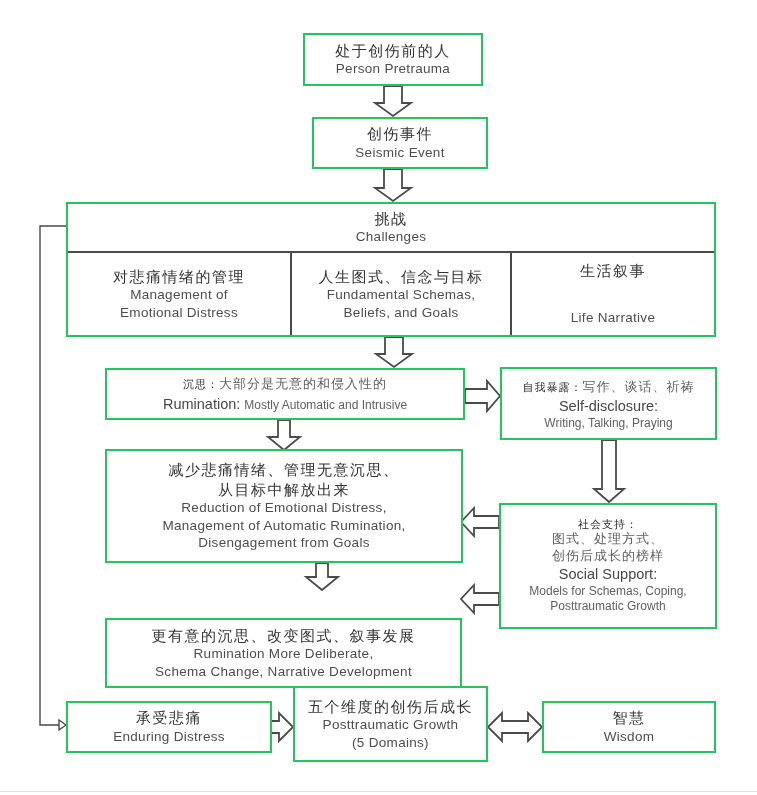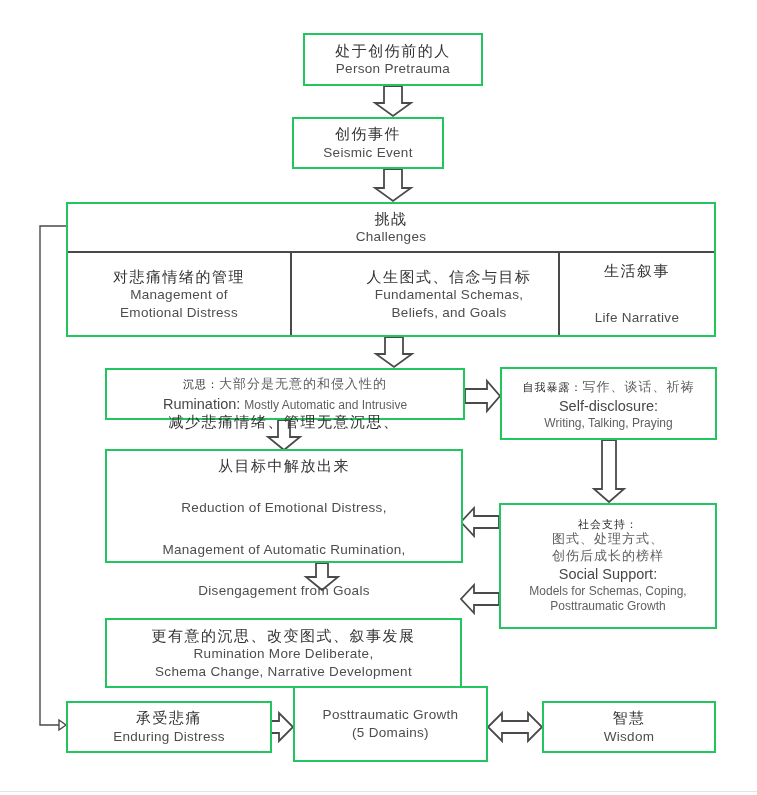--- a/index.html
+++ b/index.html
@@ -17,34 +17,34 @@
   .cn  { font-size:15px; color:#333333; letter-spacing:1.5px; }
   .en  { font-size:13.5px; color:#4d4d4d; letter-spacing:0.3px; }
   .cn-strong { font-size:11px; color:#2e2e2e; letter-spacing:1px; }
   .cn-small  { font-size:13px; color:#5f5f5f; letter-spacing:1px; }
   .en-strong { font-size:14.5px; color:#474747; }
   .en-small  { font-size:12px; color:#5f5f5f; }
   .inline-gap { margin-left:4px; }
 
   
   [data-name="box-pretrauma"]  { left:303px; top:33px;  width:180px; height:53px; }
-  [data-name="box-seismic"]    { left:292px; top:117px; width:152px; height:52px; }
+  [data-name="box-seismic"]    { left:312px; top:117px; width:176px; height:52px; }
   [data-name="box-challenges"] { left:66px;  top:202px; width:650px; height:135px; padding:0; justify-content:flex-start; }
   .challenges-header { box-sizing:border-box; width:100%; height:49px; border-bottom:2px solid #4a4a4a;
     display:flex; flex-direction:column; align-items:center; justify-content:center; }
   .challenges-row { display:flex; flex:1; width:100%; }
   .challenge-cell { box-sizing:border-box; flex-shrink:0; display:flex; flex-direction:column;
     align-items:center; justify-content:center; text-align:center; line-height:1.3; }
   [data-name="cell-management"] { width:224px; border-right:2px solid #4a4a4a; }
-  [data-name="cell-schemas"]    { width:220px; border-right:2px solid #4a4a4a;margin-left:48px; }
+  [data-name="cell-schemas"]    { width:220px; border-right:2px solid #4a4a4a; }
   [data-name="cell-narrative"]  { flex:1;gap:28px; }
 
   [data-name="box-rumination"] { left:105px; top:368px; width:360px; height:52px; }
   [data-name="box-disclosure"] { left:500px; top:367px; width:217px; height:73px; }
-  [data-name="box-reduction"]  { left:105px; top:449px; width:358px; height:114px;gap:24px; }
+  [data-name="box-reduction"]  { left:105px; top:449px; width:358px; height:114px; }
   [data-name="box-support"]    { left:499px; top:503px; width:218px; height:126px; }
   [data-name="box-deliberate"] { left:105px; top:618px; width:357px; height:70px; }
   [data-name="box-enduring"]   { left:66px;  top:701px; width:206px; height:52px; }
   [data-name="box-ptg"]        { left:293px; top:686px; width:195px; height:76px; }
   [data-name="box-wisdom"]     { left:542px; top:701px; width:174px; height:52px;justify-content:center; }
 
   .bottom-rule { position:absolute; left:0; top:791px; width:757px; height:1px;
     background:#e3e3e3; z-index:0; }
 </style>
 </head>
@@ -145,20 +145,21 @@
     <div class="en" data-name="node-label-en">Rumination More Deliberate,</div>
     <div class="en" data-name="node-label-en">Schema Change, Narrative Development</div>
   </div>
 
   <div class="box" data-name="box-enduring">
     <div class="cn" data-name="node-label-cn">承受悲痛</div>
     <div class="en" data-name="node-label-en">Enduring Distress</div>
   </div>
 
   <div class="box" data-name="box-ptg">
+    <div class="cn" data-name="node-label-cn">五个维度的创伤后成长</div>
     <div class="en" data-name="node-label-en">Posttraumatic Growth</div>
     <div class="en" data-name="node-label-en">(5 Domains)</div>
   </div>
 
   <div class="box" data-name="box-wisdom">
     <div class="cn" data-name="node-label-cn">智慧</div>
     <div class="en" data-name="node-label-en">Wisdom</div>
   </div>
 
   <div class="bottom-rule" data-name="bottom-divider"></div>

